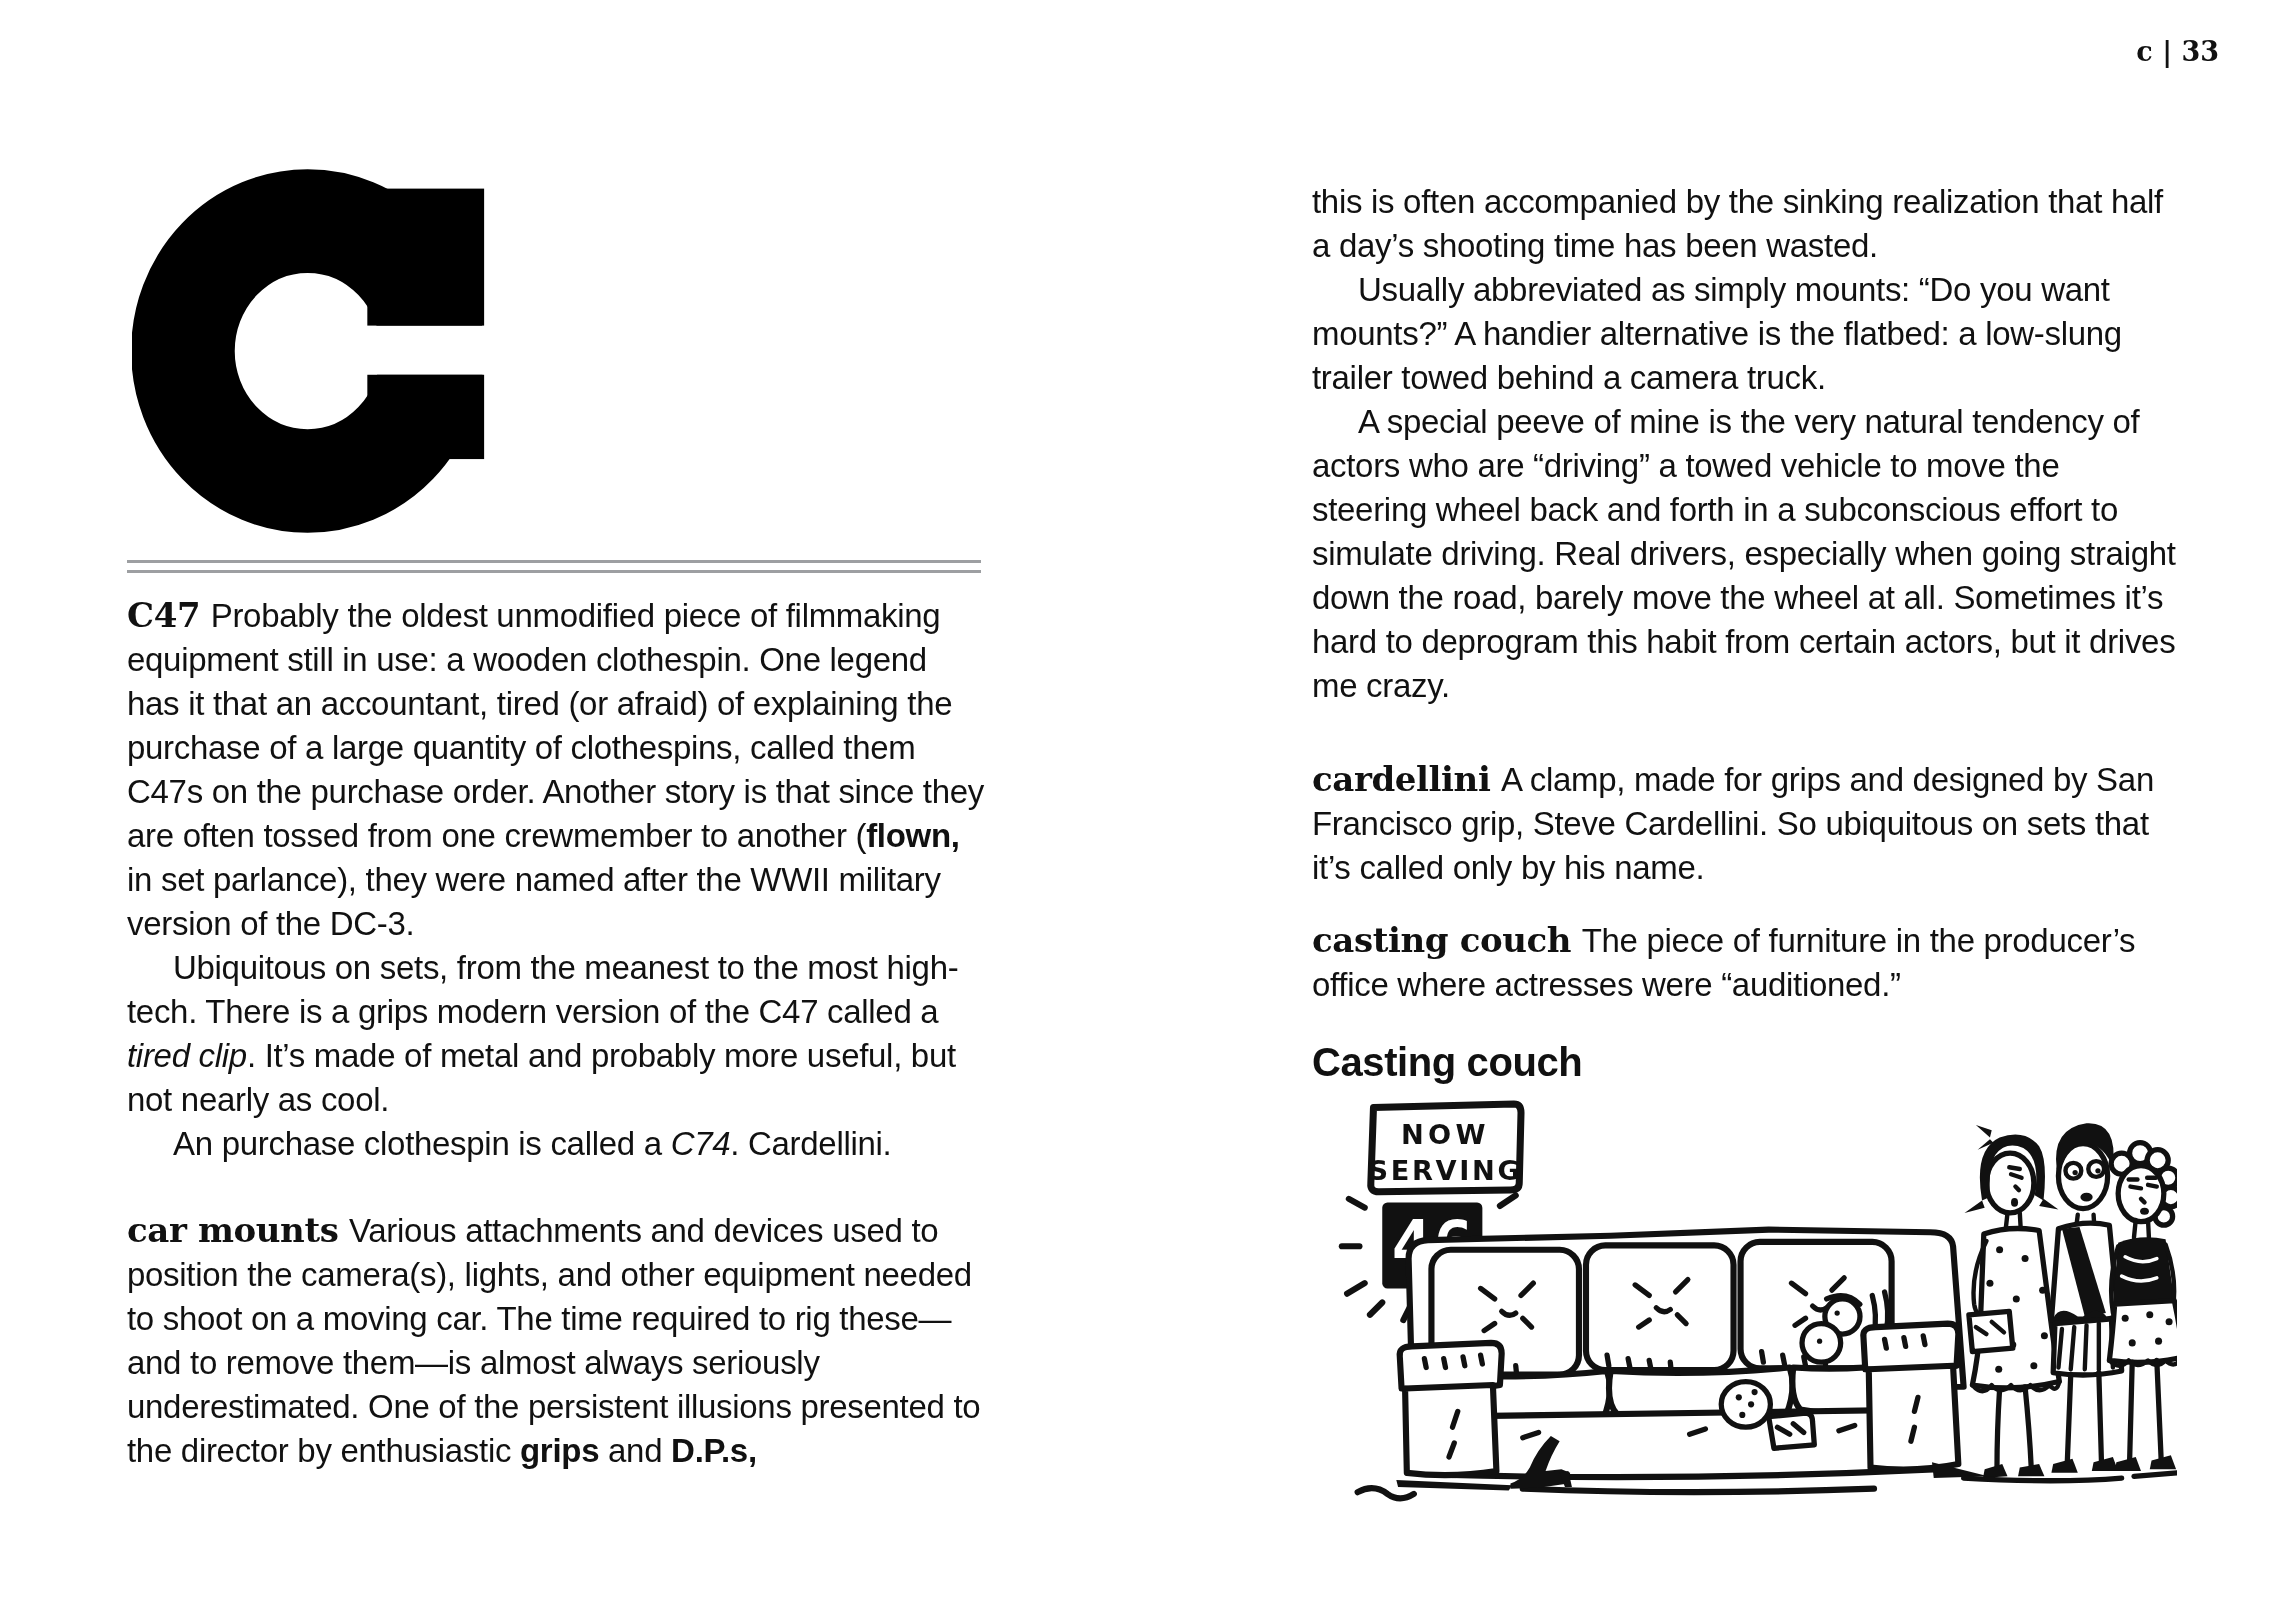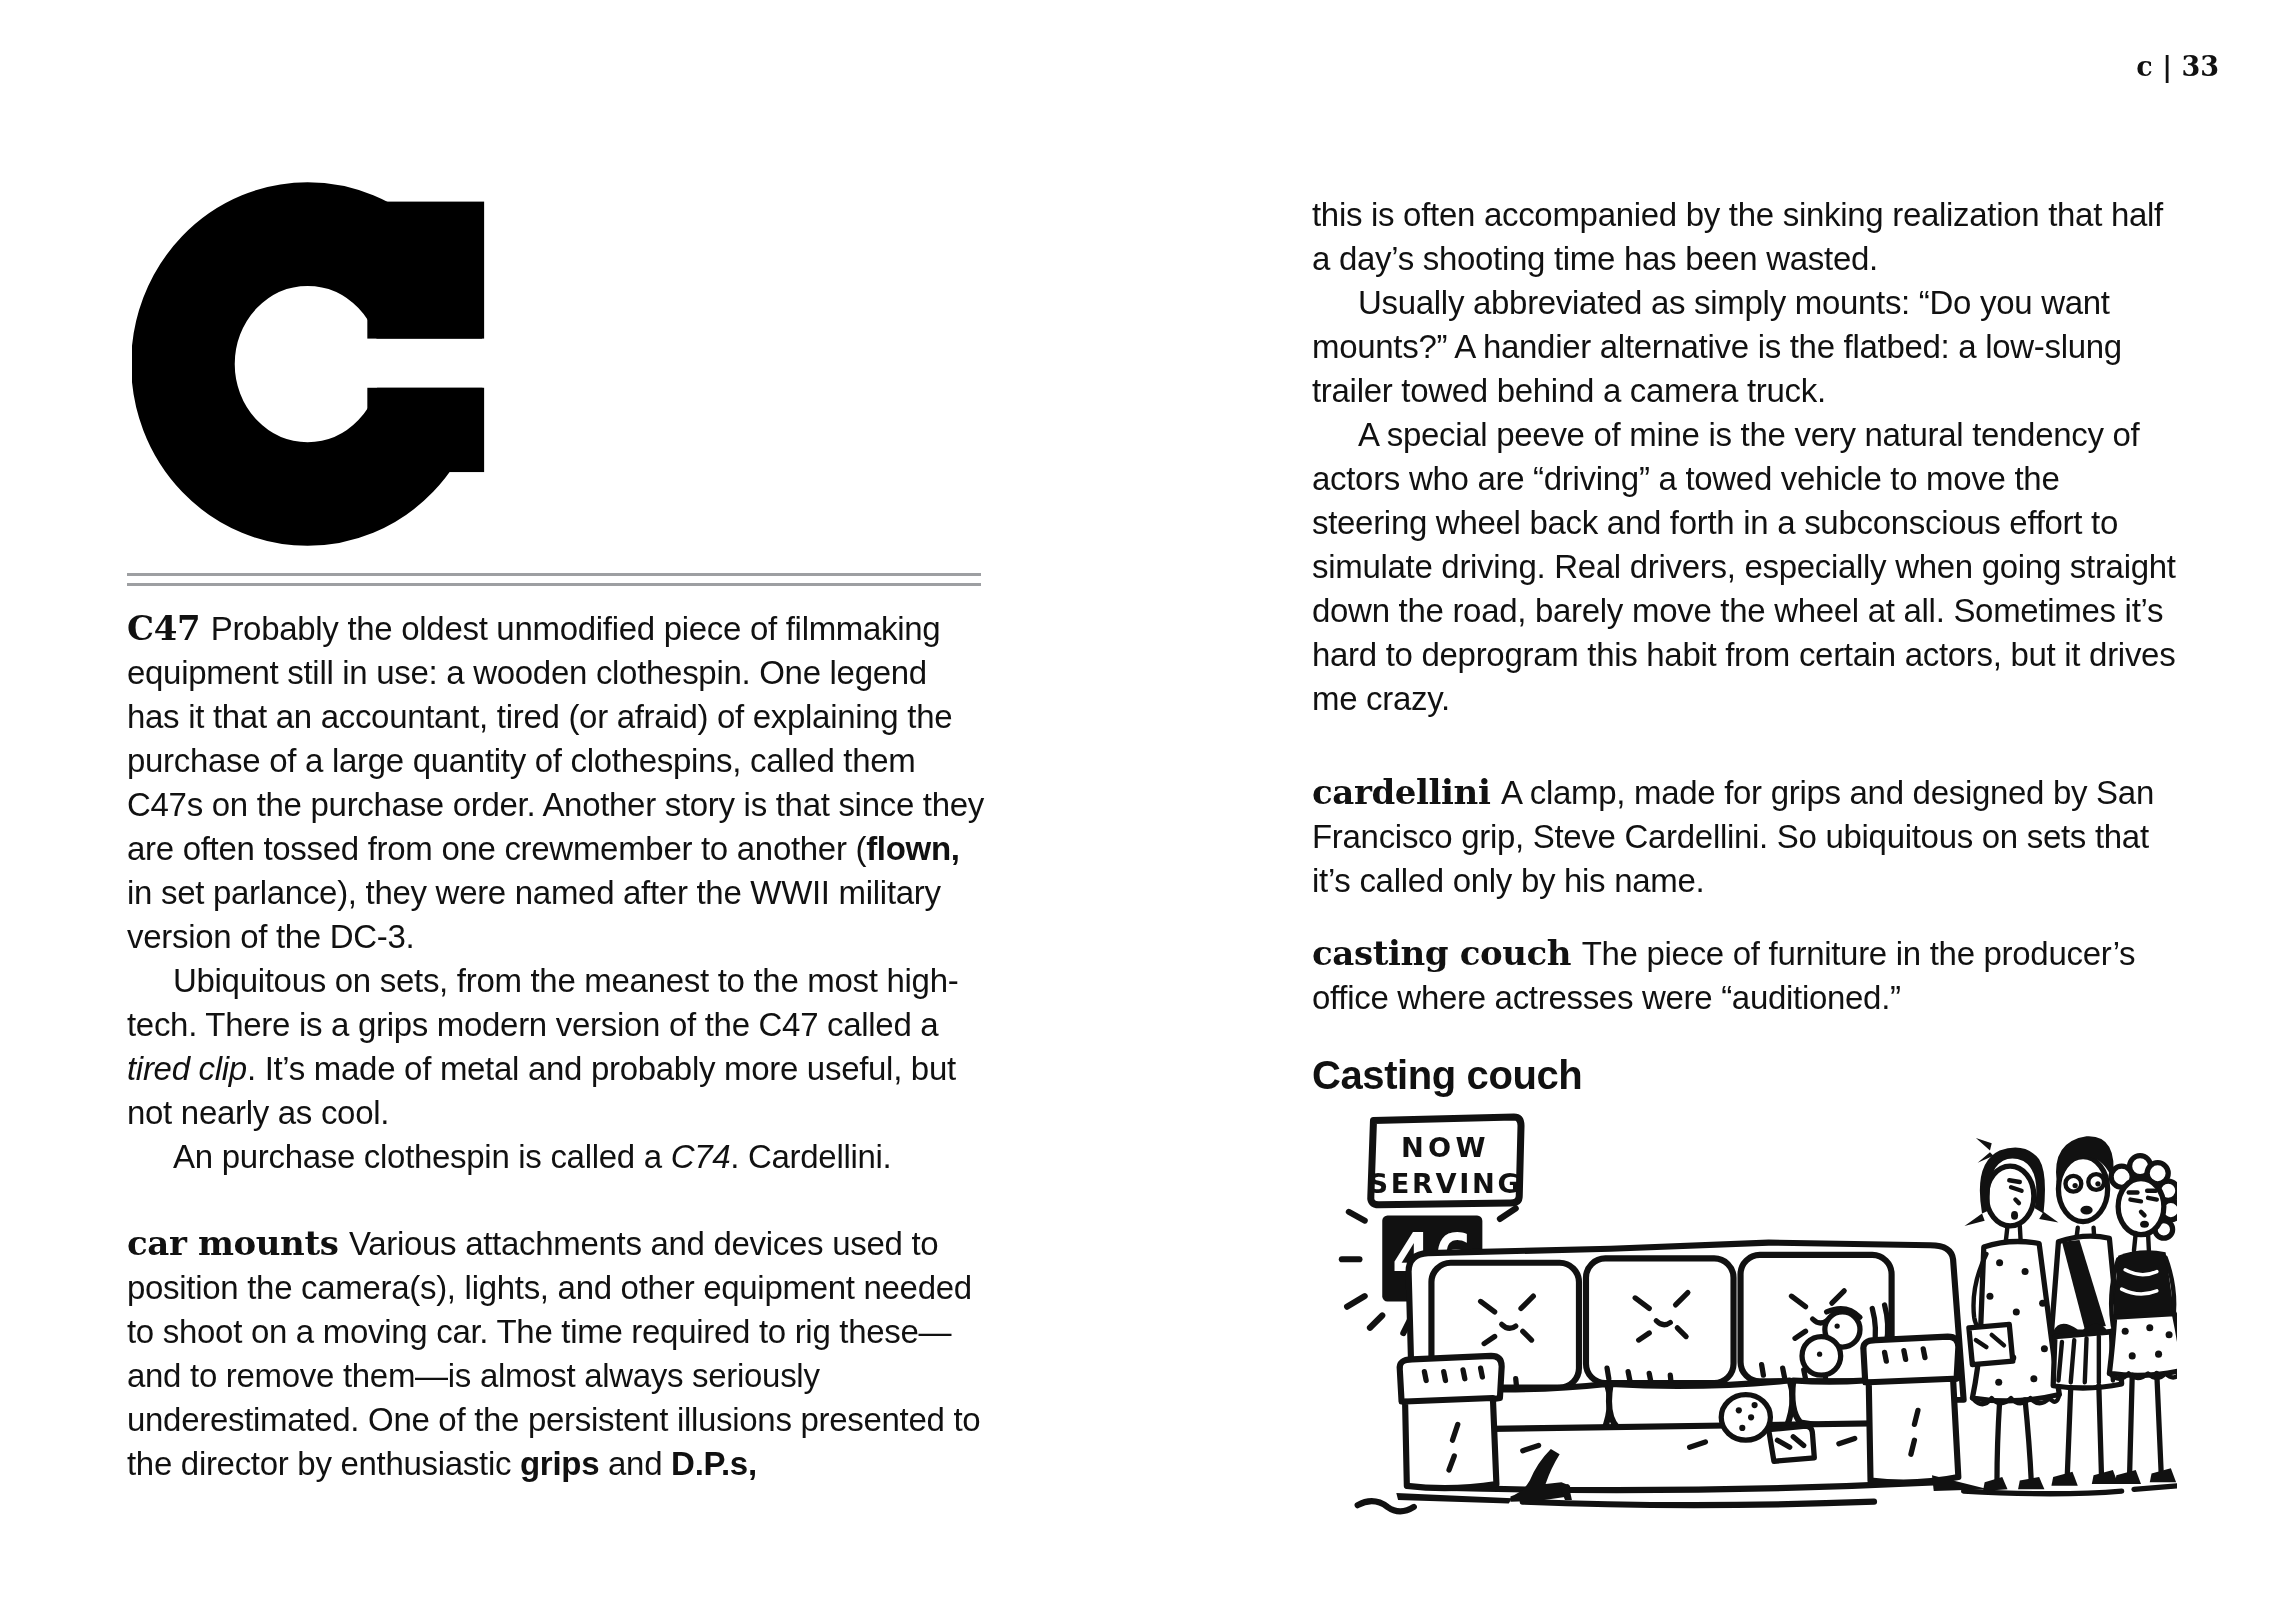--- a/index.html
+++ b/index.html
@@ -2,24 +2,24 @@
 <html style="font-size:14px"><head>
 <meta charset="utf-8">
 <style>
   html,body{margin:0;padding:0;}
   body{
     width:2284px;height:1618px;position:relative;background:#ffffff;
     font-family:"Liberation Sans",sans-serif;color:#111;overflow:hidden;
     -webkit-font-smoothing:antialiased;
   }
   .folio{
-    position:absolute;top:51px;right:65px;
+    position:absolute;top:36px;right:65px;
     font-family:"DejaVu Serif",serif;font-weight:bold;font-size:27px;letter-spacing:0px;
   }
-  .col{position:absolute;top:13px;}
+  .col{position:absolute;top:0;}
   .col-left{left:127px;width:861px;}
   .col-right{left:1312px;width:865px;}
   .dropcap-wrap{margin-top:169px;margin-left:5.3px;width:353px;height:365px;}
   .double-rule{
     margin-top:26px;height:7px;width:854px;
     border-top:3.5px solid #9d9fa2;border-bottom:3.5px solid #9d9fa2;
   }
   .body-text p{
     margin:0;font-size:33px;line-height:44px;letter-spacing:-0.3px;
     text-align:left;

